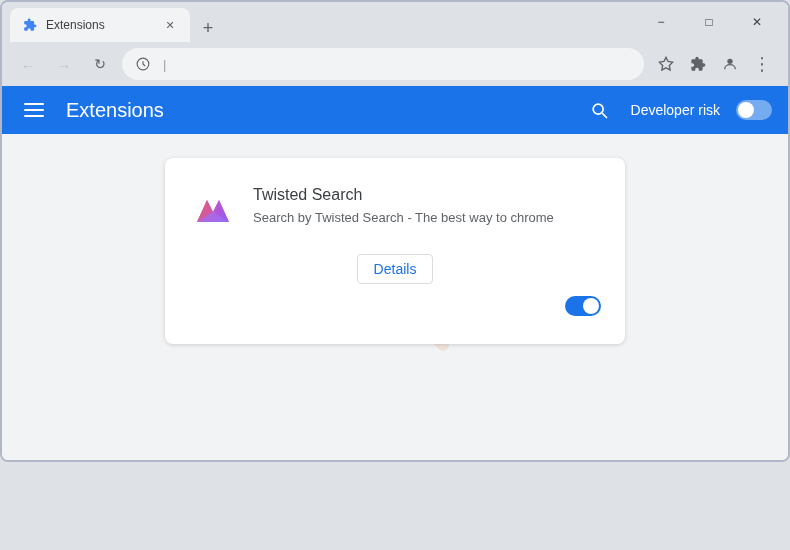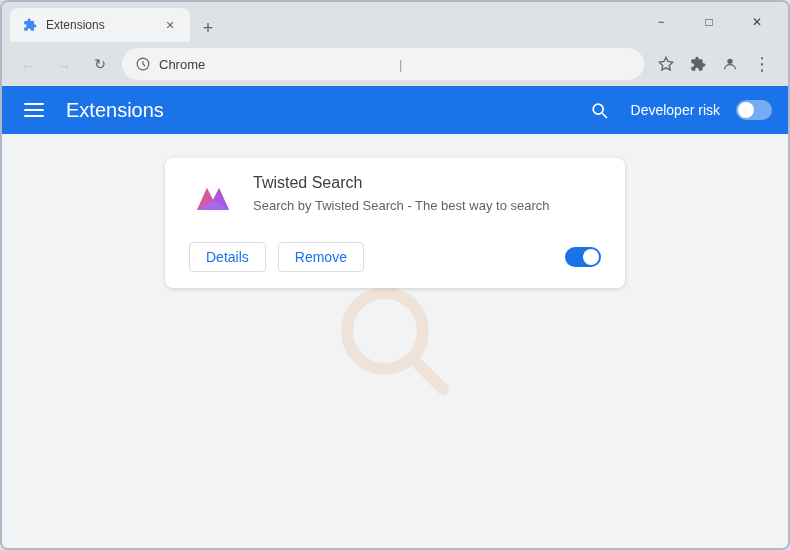--- a/index.html
+++ b/index.html
@@ -7,21 +7,21 @@
       width: 790px;
       height: 550px;
       background: #dee1e6;
       font-family: 'Segoe UI', Arial, sans-serif;
       overflow: hidden;
     }
 
     
     .browser-window {
       width: 790px;
-      height: 550px;
+      height: 462px;
       border: 2px solid #b0b8c8;
       border-radius: 8px;
       overflow: hidden;
       display: flex;
       flex-direction: column;
       background: #f1f3f4;
     }
 
     
     .title-bar {
@@ -297,21 +297,21 @@
 
     .watermark-magnifier {
       width: 120px;
       height: 120px;
     }
 
     
     .ext-card {
       background: white;
       border-radius: 8px;
-      padding: 16px 24px;
+      padding: 28px 24px;
       box-shadow: 0 1px 4px rgba(0,0,0,0.15);
       width: 460px;
       margin: 0 auto;
       position: relative;
       z-index: 1;
     }
 
     .ext-card-header {
       display: flex;
       align-items: flex-start;
@@ -337,20 +337,21 @@
     .ext-desc {
       font-size: 13px;
       color: #5f6368;
       line-height: 1.5;
     }
 
     .ext-card-footer {
       display: flex;
       align-items: center;
       gap: 12px;
+      flex-direction: column;
     }
 
     .btn-details, .btn-remove {
       padding: 6px 16px;
       border-radius: 4px;
       border: 1px solid #dadce0;
       background: white;
       font-size: 14px;
       cursor: pointer;
       color: #1a73e8;
@@ -409,21 +410,20 @@
     <button class="nav-btn disabled">→</button>
     <button class="nav-btn">↻</button>
 
     <div class="url-bar">
       <span class="url-secure-icon">
         <svg width="14" height="14" viewBox="0 0 24 24" fill="#5f6368">
             <circle cx="12" cy="12" r="10" fill="none" stroke="#5f6368" stroke-width="2"></circle>
             <path d="M12 8v4l3 3" stroke="#5f6368" stroke-width="2" fill="none" stroke-linecap="round"></path>
           </svg>
       </span>
-      <span class="url-text">Chrome</span>
       <span class="url-text" style="color:#9aa0a6; margin: 0 4px;">|</span>
     </div>
 
     <div class="url-actions">
       <button class="url-action-btn">
         <svg width="16" height="16" viewBox="0 0 24 24" fill="none" stroke="#5f6368" stroke-width="2">
             <polygon points="12 2 15.09 8.26 22 9.27 17 14.14 18.18 21.02 12 17.77 5.82 21.02 7 14.14 2 9.27 8.91 8.26 12 2"></polygon>
           </svg>
       </button>
       <button class="url-action-btn">
@@ -483,27 +483,26 @@
             </linearGradient>
           </defs>
 
           <polygon points="8,36 18,14 24,26 30,14 40,36" fill="url(#logoGrad1)" opacity="0.9"></polygon>
           <polygon points="8,36 18,14 24,26" fill="url(#logoGrad2)" opacity="0.95"></polygon>
           <polygon points="24,26 30,14 40,36" fill="url(#logoGrad1)" opacity="0.85"></polygon>
         </svg>
 
         <div class="ext-info">
           <div class="ext-name">Twisted Search</div>
-          <div class="ext-desc">Search by Twisted Search - The best way to search</div>
+          <div class="ext-desc">Search by Twisted Search - The best way to chrome</div>
         </div>
       </div>
 
       <div class="ext-card-footer">
         <button class="btn-details">Details</button>
-        <button class="btn-remove">Remove</button>
         <div class="toggle-blue">
           <div class="toggle-knob"></div>
         </div>
       </div>
     </div>
 
   </div>
 </div>
 
 </body></html>

